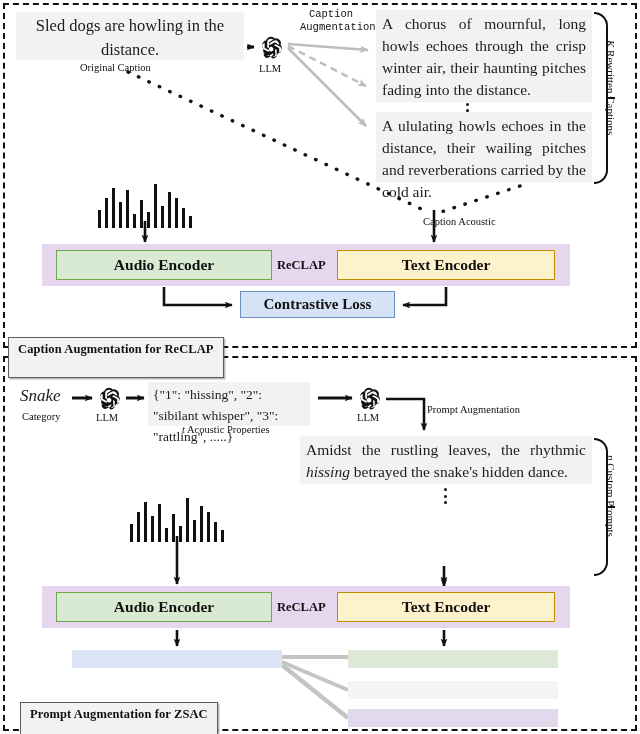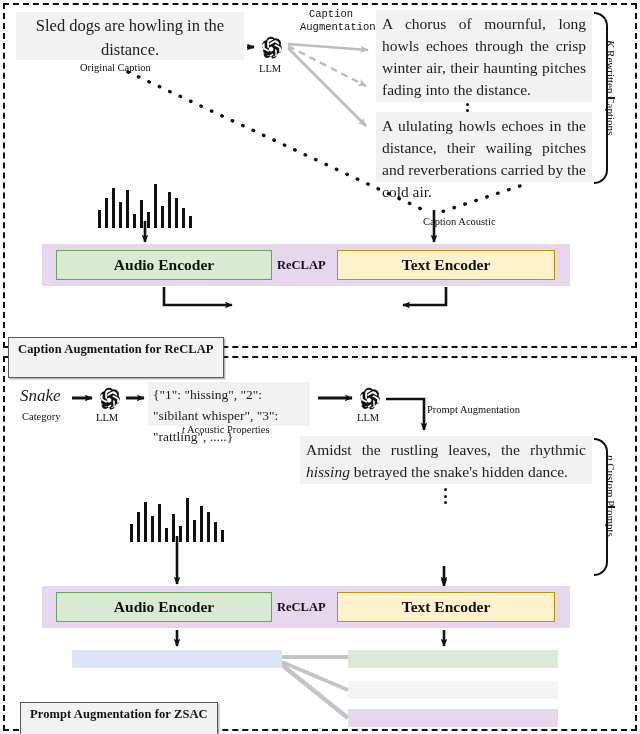--- a/index.html
+++ b/index.html
@@ -326,20 +326,23 @@
 
   <div class="clap" id="clap-top"></div>
   <div class="enc enc-audio" id="enc-a-top">
     <span>Audio Encoder</span>
   </div>
   <div class="reclap" id="reclap-top">ReCLAP</div>
   <div class="enc enc-text" id="enc-t-top">
     <span>Text Encoder</span>
   </div>
 
+  <div id="closs">
+    <span>Contrastive Loss</span>
+  </div>
 
   <div class="section-tag" id="tag-top">Caption Augmentation for ReCLAP</div>
 
   <div class="abs" id="cat-name" style="left:20px;top:386px;font-size:17px;font-style:italic;">Snake</div>
   <div class="sublabel" id="lbl-category">Category</div>
 
   <div class="llm" id="llm2">
     <svg viewBox="0 0 24 24" width="26" height="26" xmlns="http://www.w3.org/2000/svg">
       <path fill="#111" d="M12.04 1.6c-2.02 0-3.82 1.3-4.45 3.2a4.68 4.68 0 0 0-3.13 2.27 4.72 4.72 0 0 0 .58 5.53 4.71 4.71 0 0 0 .25 3.88 4.69 4.69 0 0 0 5.05 2.25 4.66 4.66 0 0 0 3.5 1.57c2.02 0 3.82-1.3 4.45-3.21a4.68 4.68 0 0 0 3.13-2.27 4.72 4.72 0 0 0-.58-5.53 4.71 4.71 0 0 0-.25-3.88 4.69 4.69 0 0 0-5.05-2.25 4.66 4.66 0 0 0-3.5-1.56Zm0 1.75h-.01c.81 0 1.59.28 2.21.8l-.11.06-3.72 2.15a.6.6 0 0 0-.3.53v5.25l-1.6-.93V7.03a3.46 3.46 0 0 1 3.53-3.68Zm5.71 2.17c1.25.72 1.97 2.1 1.84 3.53l-.11-.07-3.72-2.15a.61.61 0 0 0-.61 0l-4.54 2.63V7.6l3.78-2.18a3.47 3.47 0 0 1 3.36 0ZM6.13 7.13v4.35c0 .22.11.42.3.53l4.54 2.62-1.6.93-3.78-2.18a3.47 3.47 0 0 1-1.27-4.73 3.45 3.45 0 0 1 1.81-1.52Zm10.2 1.3 3.78 2.18a3.46 3.46 0 0 1-.54 6.25v-4.35a.61.61 0 0 0-.3-.53l-4.54-2.62 1.6-.93Zm-4.29 2.3 2.07 1.2v2.4l-2.07 1.2-2.08-1.2v-2.4l2.08-1.2Zm3.67 2.12 1.6.93v4.35a3.46 3.46 0 0 1-5.34 2.89l.11-.06 3.72-2.15a.6.6 0 0 0 .3-.53l-.39-5.43Zm-1.64 3.23v2.32l-3.78 2.18a3.46 3.46 0 0 1-4.63-1.27 3.42 3.42 0 0 1-.4-2.26l.11.07 3.72 2.15c.19.11.42.11.61 0l4.37-2.53Z"></path>
     </svg>

